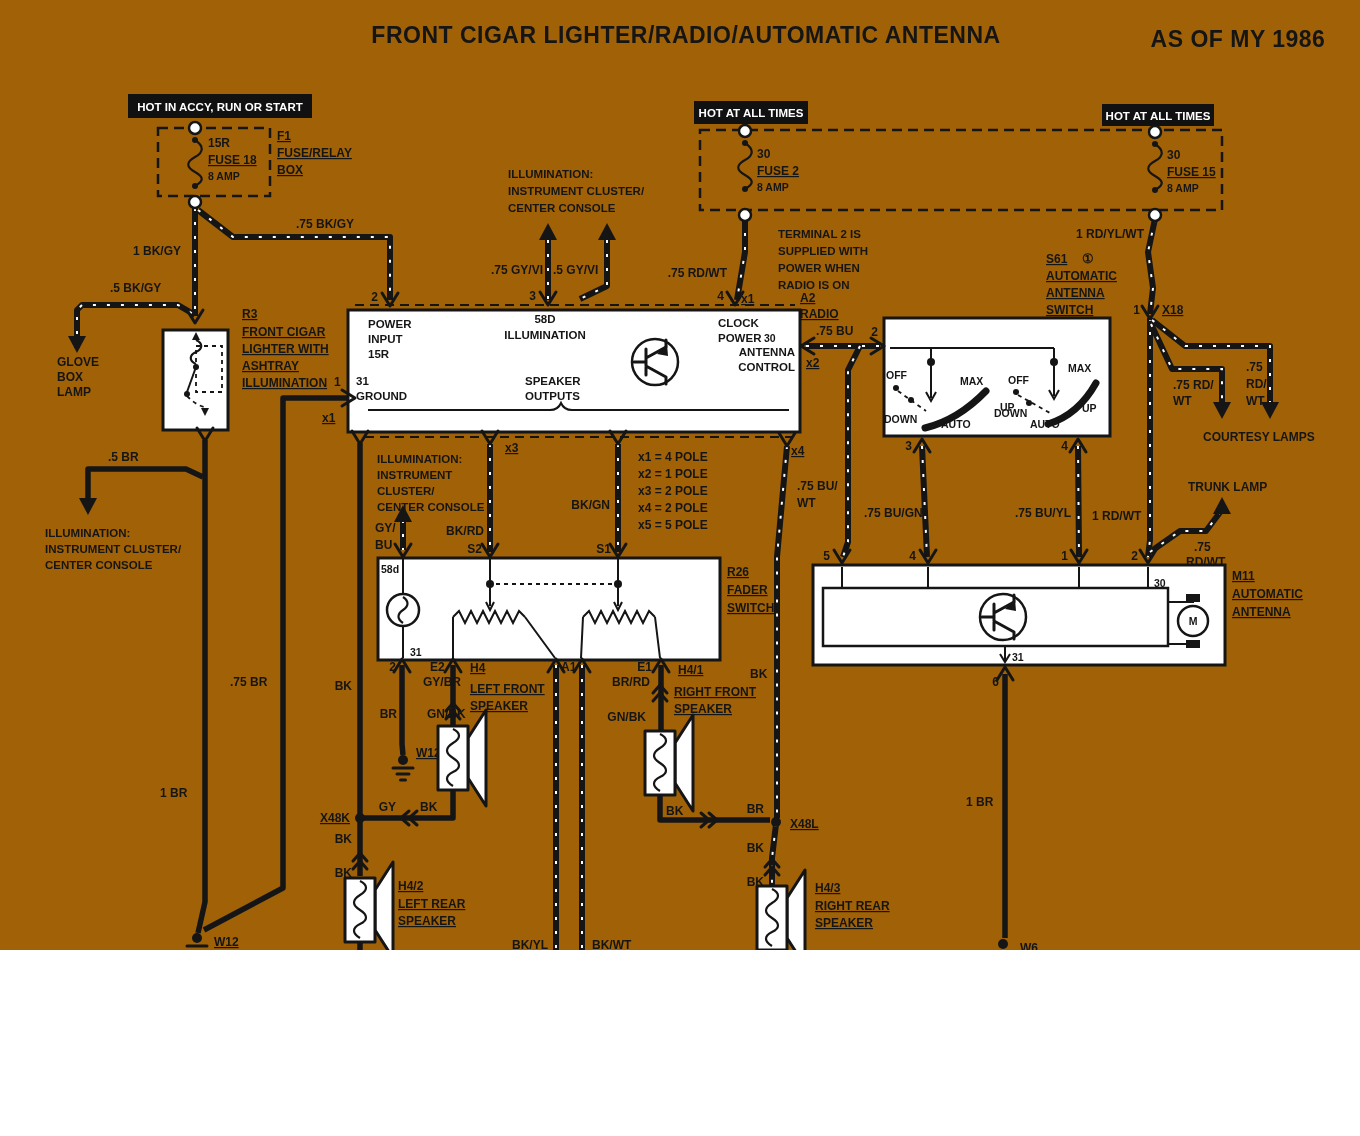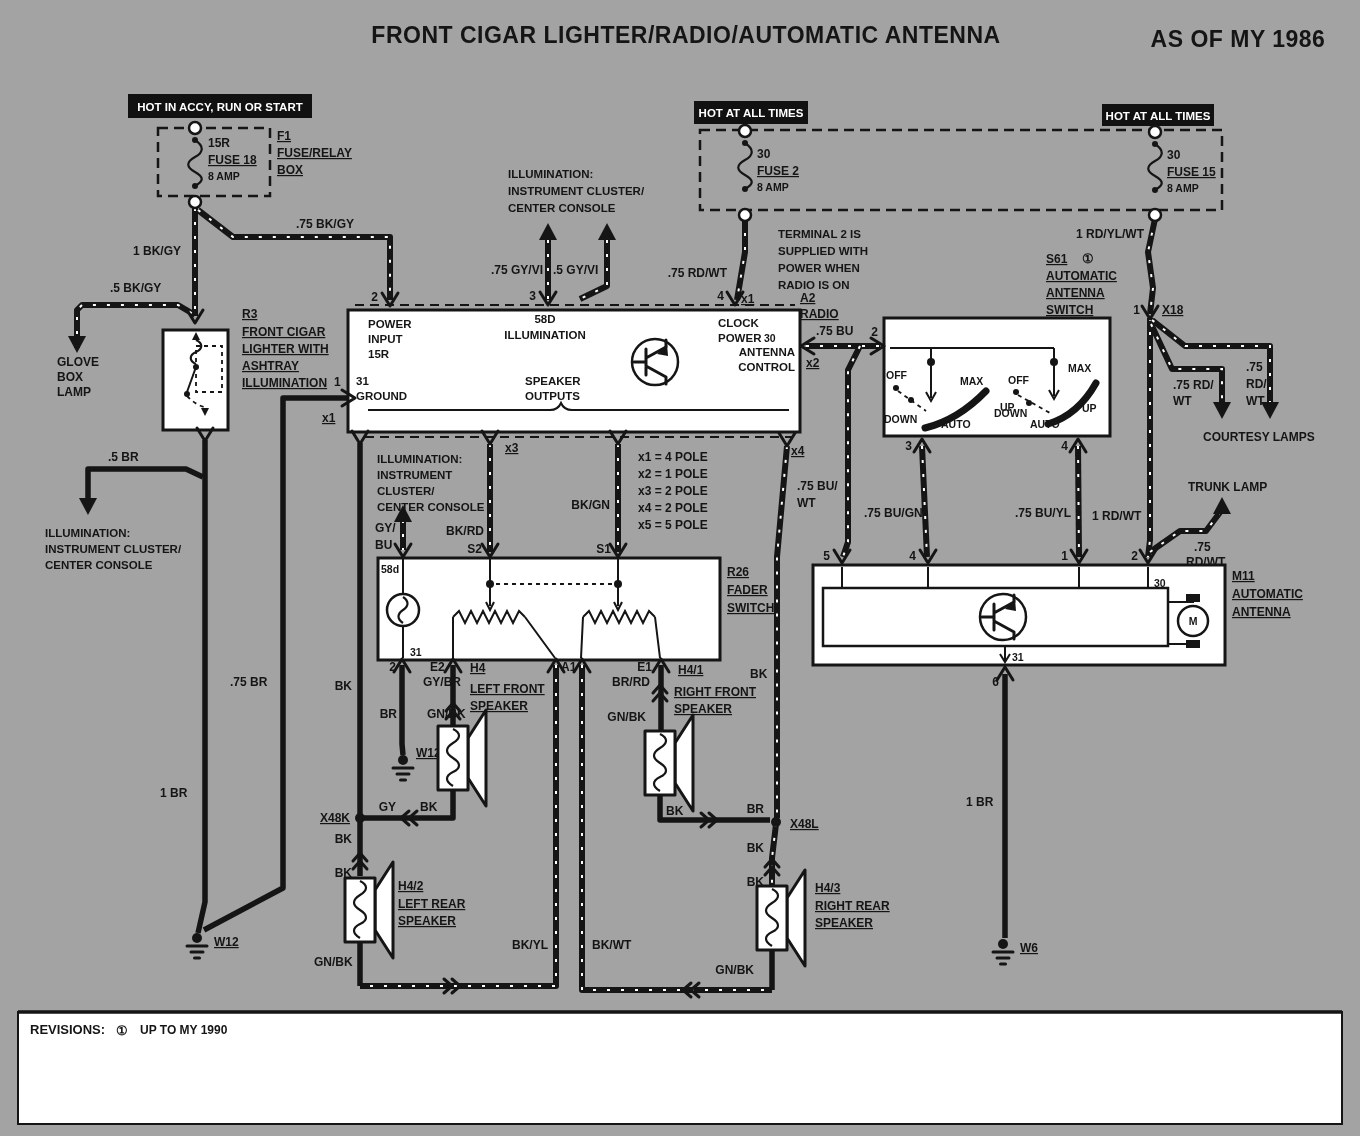--- a/index.html
+++ b/index.html
@@ -1,16 +1,16 @@
 <!DOCTYPE html>
 <html><head>
 <meta charset="utf-8">
 <style>
   html,body{margin:0;padding:0;background:#fff;}
-  .stage{position:relative;width:1360px;height:1136px;background:#a3a3a3;}
+  .stage{position:relative;width:1360px;height:950px;background:#a16207;}
   svg{display:block}
   .tx{font-family:"Liberation Sans",sans-serif;font-weight:700;font-size:12px;fill:#151515;}
   .t11{font-size:11.5px;} .t10{font-size:10.5px;} .t13{font-size:13px;} .t23{font-size:23px;letter-spacing:.5px;}
   .wh{fill:#ffffff;font-size:11.5px;}
   .u{text-decoration:underline;}
   .w{stroke:#151515;stroke-width:5.5;fill:none;stroke-linejoin:round;}
   .ws{stroke:#151515;stroke-width:6;fill:none;stroke-linejoin:round;}
   .ov{stroke:#ffffff;stroke-width:2;fill:none;stroke-dasharray:3 11;}
   .t{stroke:#151515;stroke-width:2;fill:none;}
   .sym{stroke:#151515;stroke-width:3;fill:none;stroke-linecap:round;stroke-linejoin:round;}

